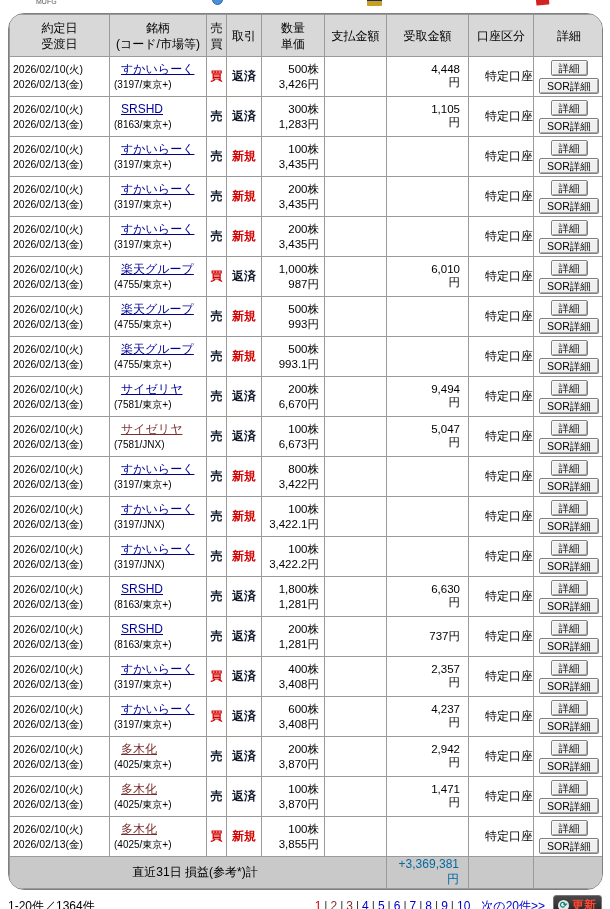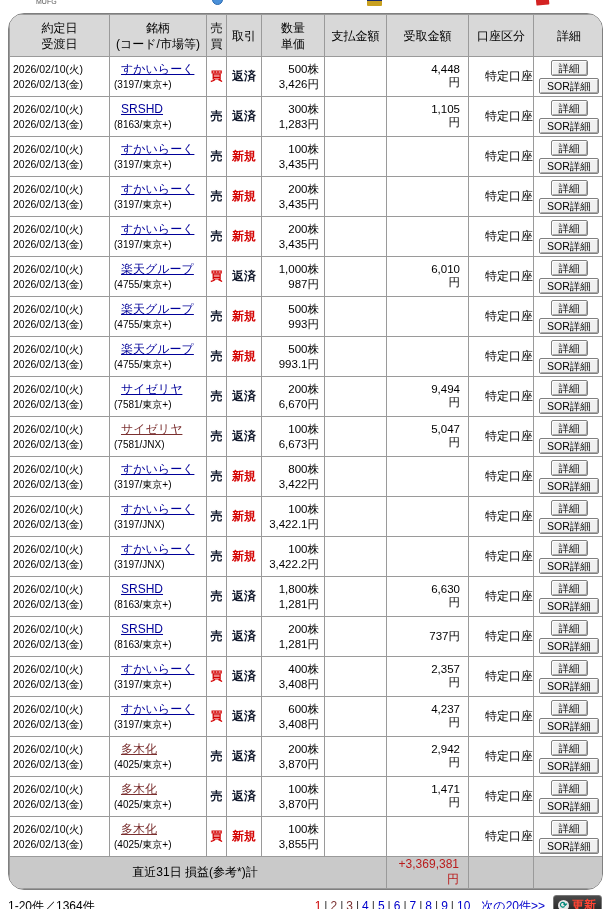--- a/index.html
+++ b/index.html
@@ -46,21 +46,21 @@
   .btn-sm {
     display:block; margin:2px auto; font-size:10.5px; line-height:12px;
     font-family:"Liberation Sans", sans-serif;
     padding:1px 7px; color:#000; background:#f0f0f0;
     border:1px solid #808080; border-radius:2px;
     box-shadow:inset 1px 1px 0 #ffffff, inset -1px -1px 0 #a9a9a9;
     cursor:pointer; white-space:nowrap;
   }
   tfoot td { background:#c9c9c9; height:26px; font-size:12px; }
   .f-label { text-align:center; padding-right:6px; }
-  .f-value { text-align:right; padding-right:9px; color:#b91c1c; }
+  .f-value { text-align:right; padding-right:9px; color:#0369a1; }
   
   .pager {
     display:flex; justify-content:space-between; align-items:center;
     margin:5px 8px 0 8px; font-size:12px;
   }
   .pages { display:flex; align-items:center; gap:1px; }
   .pages .cur { color:#cc0000; padding:0 2px; }
   .pages .sep { color:#333; }
   .pages a { color:#0000cc; text-decoration:underline; padding:0 2px; cursor:pointer; }
   .pages a.visited { color:#7b3030; }

